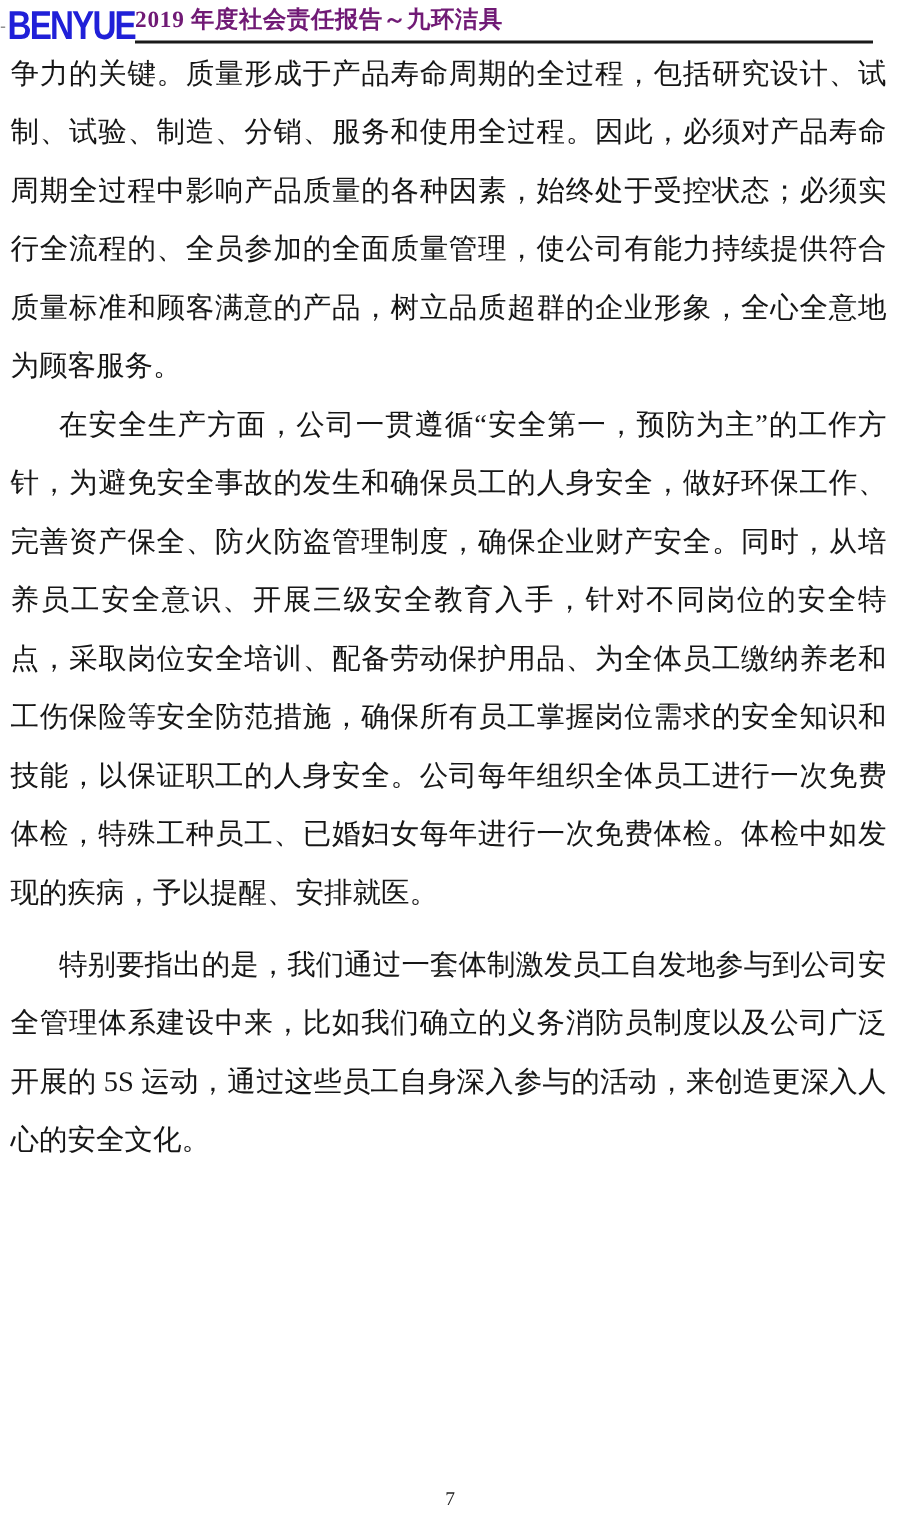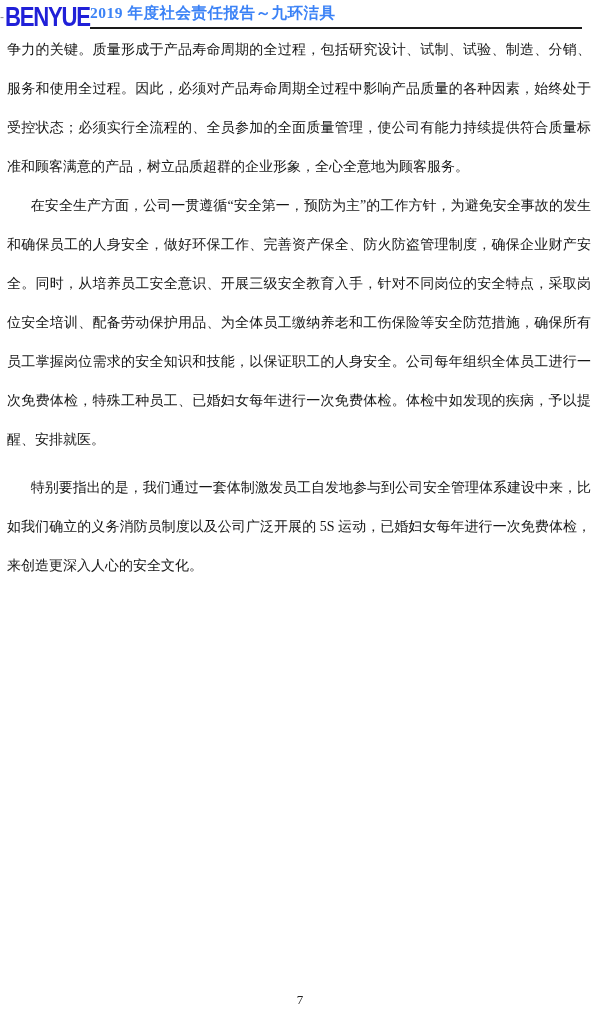--- a/index.html
+++ b/index.html
@@ -49,31 +49,31 @@
     left: 90px;
     right: 18px;
     top: 3px;
     border-bottom: 2px solid #1a1a1a;
     padding-bottom: 3px;
   }
   .doc-title {
     font-weight: 700;
     font-size: 15.5px;
     letter-spacing: 0.5px;
-    color: #3b82f6;
+    color: #701a75;
     white-space: nowrap;
   }
   
   .body-text {
     margin: 0 9px 0 7px;
     padding-top: 0;
   }
   .para {
     margin: 0;
-    font-size: 14px;
+    font-size: 19px;
     line-height: 39px;
     text-align: justify;
     text-justify: inter-ideograph;
     color: #161616;
   }
   .para.indent { text-indent: 1.7em; }
   .gap-sm { margin-top: 5px; }
   .gap-md { margin-top: 9px; }
   
   .footer {
@@ -99,20 +99,20 @@
       <span class="logo-text" style="color: rgb(32, 32, 216);">BENYUE</span>
     </div>
     <div class="title-wrap">
       <span class="doc-title">2019 年度社会责任报告～九环洁具</span>
     </div>
   </header>
 
   <main class="body-text">
     <p class="para">争力的关键。质量形成于产品寿命周期的全过程，包括研究设计、试制、试验、制造、分销、服务和使用全过程。因此，必须对产品寿命周期全过程中影响产品质量的各种因素，始终处于受控状态；必须实行全流程的、全员参加的全面质量管理，使公司有能力持续提供符合质量标准和顾客满意的产品，树立品质超群的企业形象，全心全意地为顾客服务。</p>
     <p class="para indent">在安全生产方面，公司一贯遵循“安全第一，预防为主”的工作方针，为避免安全事故的发生和确保员工的人身安全，做好环保工作、完善资产保全、防火防盗管理制度，确保企业财产安全。同时，从培养员工安全意识、开展三级安全教育入手，针对不同岗位的安全特点，采取岗位安全培训、配备劳动保护用品、为全体员工缴纳养老和工伤保险等安全防范措施，确保所有员工掌握岗位需求的安全知识和技能，以保证职工的人身安全。公司每年组织全体员工进行一次免费体检，特殊工种员工、已婚妇女每年进行一次免费体检。体检中如发现的疾病，予以提醒、安排就医。</p>
-    <p class="para indent gap-md">特别要指出的是，我们通过一套体制激发员工自发地参与到公司安全管理体系建设中来，比如我们确立的义务消防员制度以及公司广泛开展的 5S 运动，已婚妇女每年进行一次免费体检，来创造更深入人心的安全文化。</p>
+    <p class="para indent gap-md">特别要指出的是，我们通过一套体制激发员工自发地参与到公司安全管理体系建设中来，比如我们确立的义务消防员制度以及公司广泛开展的 5S 运动，通过这些员工自身深入参与的活动，来创造更深入人心的安全文化。</p>
   </main>
 
   <footer class="footer">
     <span class="page-num">7</span>
   </footer>
 
 </div>
 
 </body></html>

